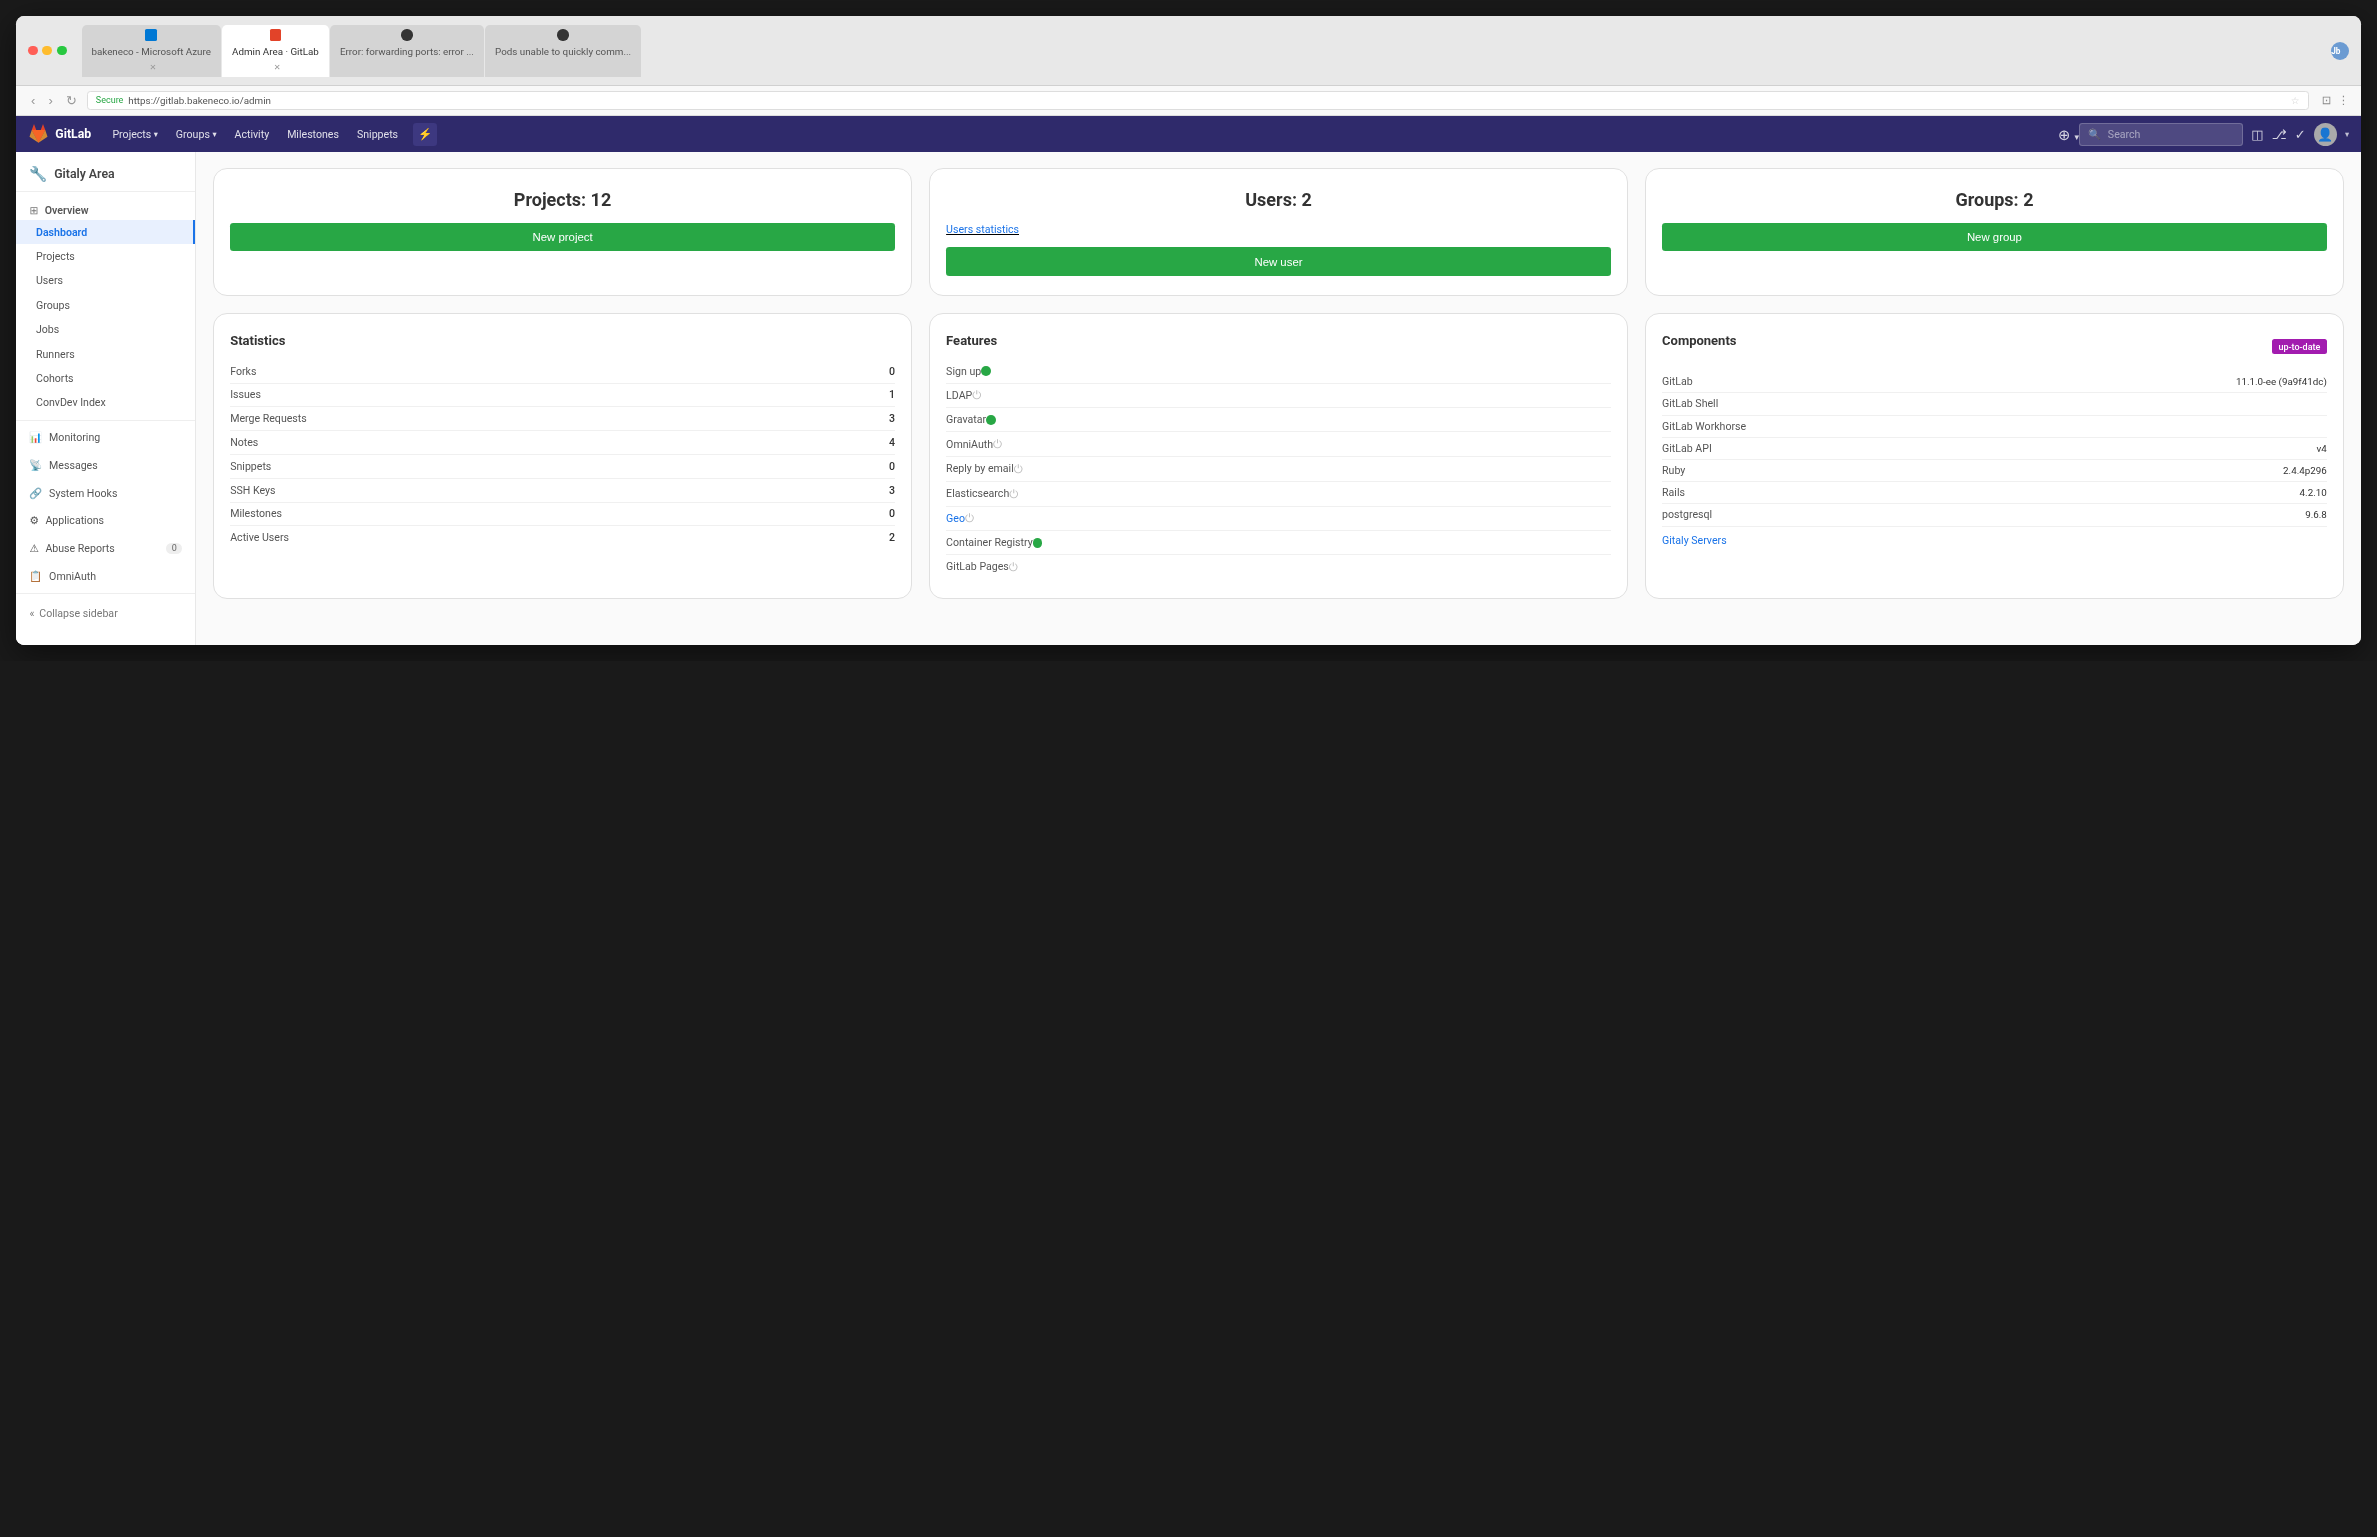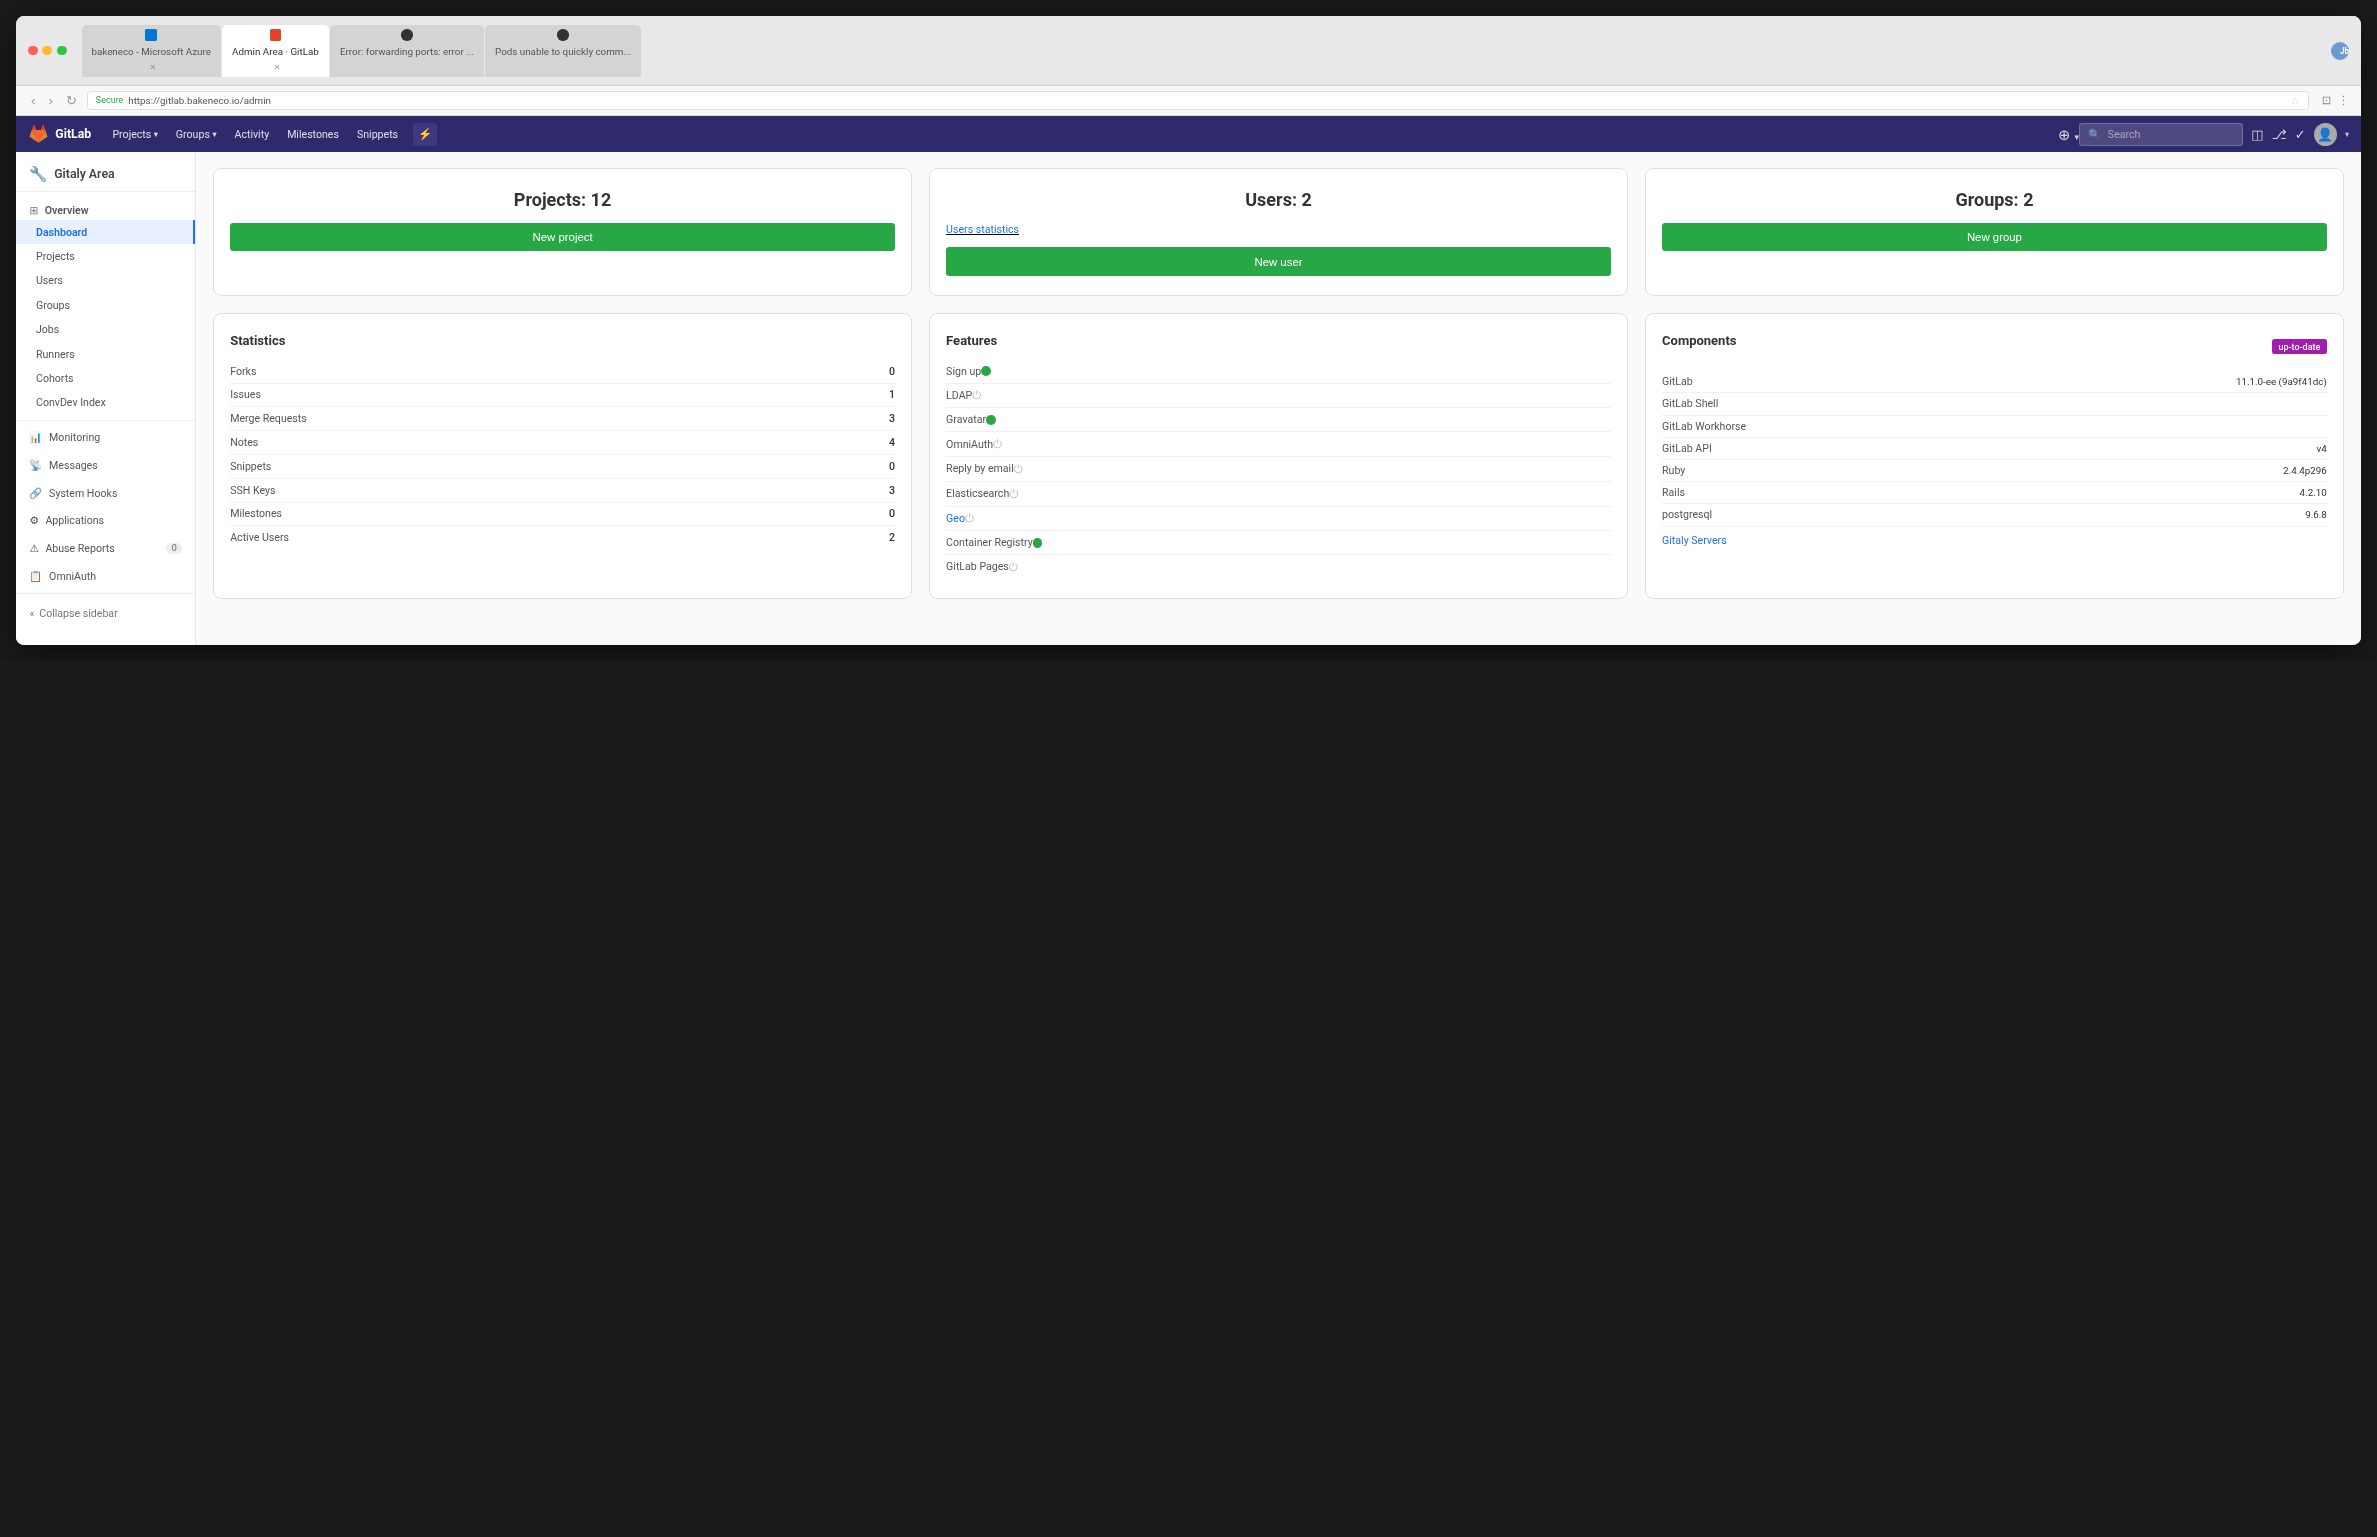--- a/index.html
+++ b/index.html
@@ -11,21 +11,21 @@
     .traffic-lights { display: flex; gap: 4.9px; }
     .tl { width: 9.8px; height: 9.8px; border-radius: 50%; }
     .tl-red { background: #ff5f57; }
     .tl-yellow { background: #febc2e; }
     .tl-green { background: #28c840; }
     .tabs { display: flex; gap: 1.6px; flex: 1; margin-left: 6.5px; }
     .tab { background: #d4d4d4; border-radius: 4.9px 4.9px 0 0; padding: 4.9px 9.8px; font-size: 9.8px; color: #555; display: flex; align-items: center; gap: 4.9px; max-width: 164px; white-space: nowrap; overflow: hidden; flex-direction: column; }
     .tab.active { background: #fff; color: #333; }
     .tab-icon { width: 11.4px; height: 11.4px; border-radius: 1.6px; flex-shrink: 0; }
     .tab-close { margin-left: 3.3px; color: #999; font-size: 8.2px; cursor: pointer; }
-    .browser-avatar { margin-left: auto; width: 18px; height: 18px; background: #6b9bd2; border-radius: 50%; display: flex; align-items: center; justify-content: flex-end; font-size: 8.2px; color: white; font-weight: bold; }
+    .browser-avatar { margin-left: auto; width: 18px; height: 18px; background: #6b9bd2; border-radius: 50%; display: flex; align-items: center; justify-content: flex-start; font-size: 8.2px; color: white; font-weight: bold; }
 
     
     .address-bar { background: #f8f8f8; padding: 4.9px 11.4px; display: flex; align-items: center; gap: 6.5px; border-bottom: 0.8px solid #ddd; }
     .nav-btn { background: none; border: none; color: #999; cursor: pointer; font-size: 13px; padding: 1.6px 3.3px; }
     .address-input { flex: 1; background: white; border: 0.8px solid #ddd; border-radius: 3.3px; padding: 3.3px 8.2px; font-size: 9.8px; color: #333; display: flex; align-items: center; gap: 4.9px; }
     .address-secure { color: #28a745; font-size: 9px; }
     .address-text { color: #555; }
     .toolbar-icons { display: flex; gap: 6.5px; margin-left: 6.5px; }
     .toolbar-icon { color: #888; font-size: 11.4px; cursor: pointer; }
 
@@ -58,21 +58,21 @@
     .sidebar-item.active { background: #e8f0fe; color: #1a73e8; font-weight: 600; border-right: 2.5px solid #1a73e8; }
     .sidebar-badge { background: #eee; color: #666; border-radius: 8.2px; padding: 0.8px 5.7px; font-size: 9px; }
     .sidebar-divider { height: 0.8px; background: #eee; margin: 4.9px 0; }
     .sidebar-footer { padding: 8.2px 13px; font-size: 10.6px; color: #777; cursor: pointer; display: flex; align-items: center; gap: 4.9px; }
 
     
     .content { flex: 1; padding: 16.4px; overflow-y: auto; }
 
     
     .cards-row { display: grid; grid-template-columns: 1fr 1fr 1fr; gap: 16.4px; margin-bottom: 16.4px; }
-    .card { background: white; border: 0.8px solid #e0e0e0; border-radius: 8px; padding: 19.6px 16.4px; }
+    .card { background: white; border: 0.8px solid #e0e0e0; border-radius: 14px; padding: 19.6px 16.4px; }
     .card-title { font-size: 18px; font-weight: bold; text-align: center; color: #333; margin-bottom: 13px; }
     .card-subtitle { font-size: 10.6px; text-align: left; margin-bottom: 11.4px; text-decoration: underline; }
     .card-subtitle a { color: #1a73e8; text-decoration: none; }
     .btn-green { background: #28a745; color: white; border: none; border-radius: 3.3px; padding: 8.2px 16.4px; font-size: 11.4px; cursor: pointer; width: 100%; font-weight: 500; }
 
     
     .bottom-row { display: grid; grid-template-columns: 1fr 1fr 1fr; gap: 16.4px; }
     .card-section-title { font-size: 13px; font-weight: bold; color: #333; margin-bottom: 11.4px; }
 
     

